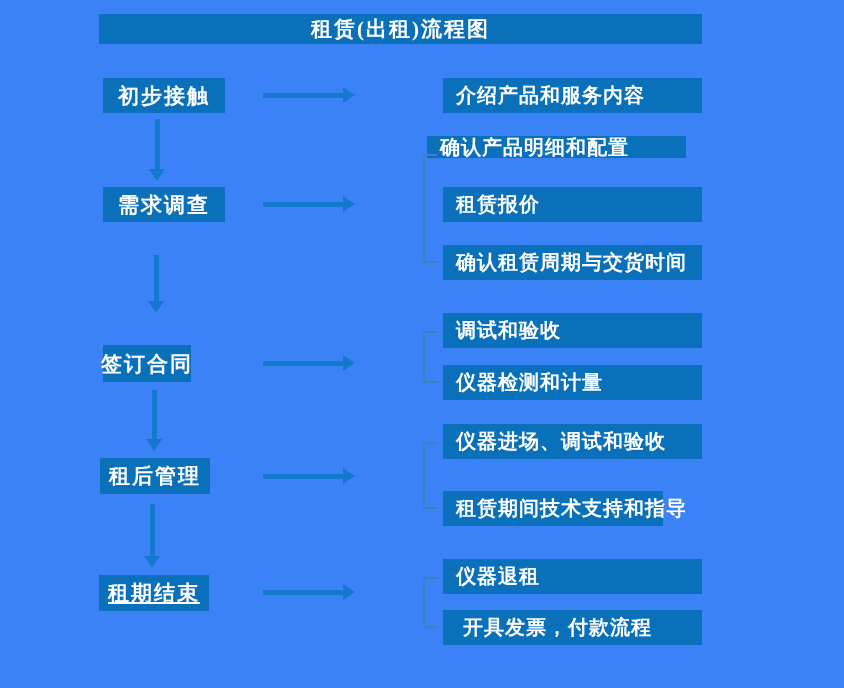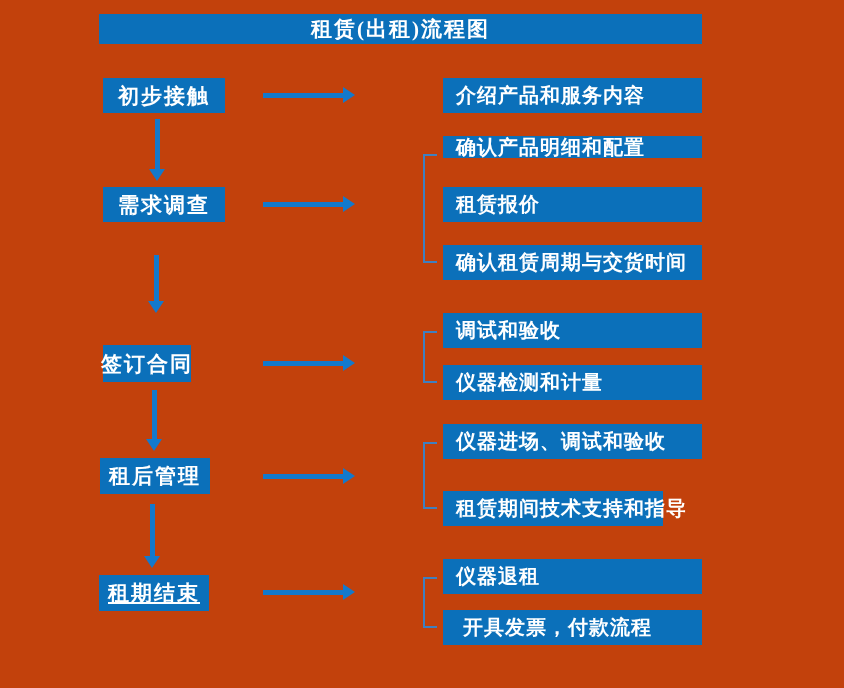--- a/index.html
+++ b/index.html
@@ -1,19 +1,19 @@
 <!DOCTYPE html>
 <html><head>
 <meta charset="utf-8">
 <style>
   html,body{margin:0;padding:0;background:#ffffff;}
   #canvas{
     position:relative;
     width:844px;height:688px;
-    background:#c2410c;
+    background:#3b82f6;
     overflow:hidden;
     font-family:"Liberation Serif", serif;
   }
   .bluebox{
     position:absolute;
     background:var(--box-blue);
     color:var(--text-white);
     font-weight:bold;
     display:flex;
     align-items:center;
@@ -66,21 +66,21 @@
 <div id="canvas" style="--box-blue: #0b70ba; --arrow-blue: #1379cc; --bracket-blue: #3f80c0; --text-white: #ffffff;">
   <div class="bluebox titlebar" style="left:99px;top:14px;width:603px;height:30px;">租赁(出租)流程图</div>
   <div id="shapes">
       <div class="bluebox step-box" style="left: 103px; top: 78px; width: 122px; height: 35px;">初步接触</div>
       <div class="bluebox detail-box" style="left: 443px; top: 78px; width: 259px; height: 35px;">介绍产品和服务内容</div>
       <div class="arrow" style="left: 263px; top: 87px; width: 92px; height: 16px;">
         <div class="h-shaft" style="left: 0px; top: 6px; width: 80px; height: 5px;"></div>
         <div class="h-head" style="left: 80px; top: 0px;"></div>
       </div>
       <div class="bluebox step-box" style="left: 103px; top: 187px; width: 122px; height: 35px;">需求调查</div>
-      <div class="bluebox detail-box" style="left: 443px; top: 136px; width: 259px; height: 22px;">确认产品明细和配置</div>
+      <div class="bluebox detail-box" style="left: 427px; top: 136px; width: 259px; height: 22px;">确认产品明细和配置</div>
       <div class="bluebox detail-box" style="left: 443px; top: 187px; width: 259px; height: 35px;">租赁报价</div>
       <div class="bluebox detail-box" style="left: 443px; top: 245px; width: 259px; height: 35px;">确认租赁周期与交货时间</div>
       <div class="arrow" style="left: 263px; top: 196px; width: 92px; height: 16px;">
         <div class="h-shaft" style="left: 0px; top: 6px; width: 80px; height: 5px;"></div>
         <div class="h-head" style="left: 80px; top: 0px;"></div>
       </div>
       <div class="bracket" style="left: 423px; top: 153.5px; height: 109px;"></div>
       <div class="bluebox step-box" style="left: 103px; top: 345px; width: 88px; height: 37px;">签订合同</div>
       <div class="bluebox detail-box" style="left: 443px; top: 313px; width: 259px; height: 35px;">调试和验收</div>
       <div class="bluebox detail-box" style="left: 443px; top: 365px; width: 259px; height: 35px;">仪器检测和计量</div>

